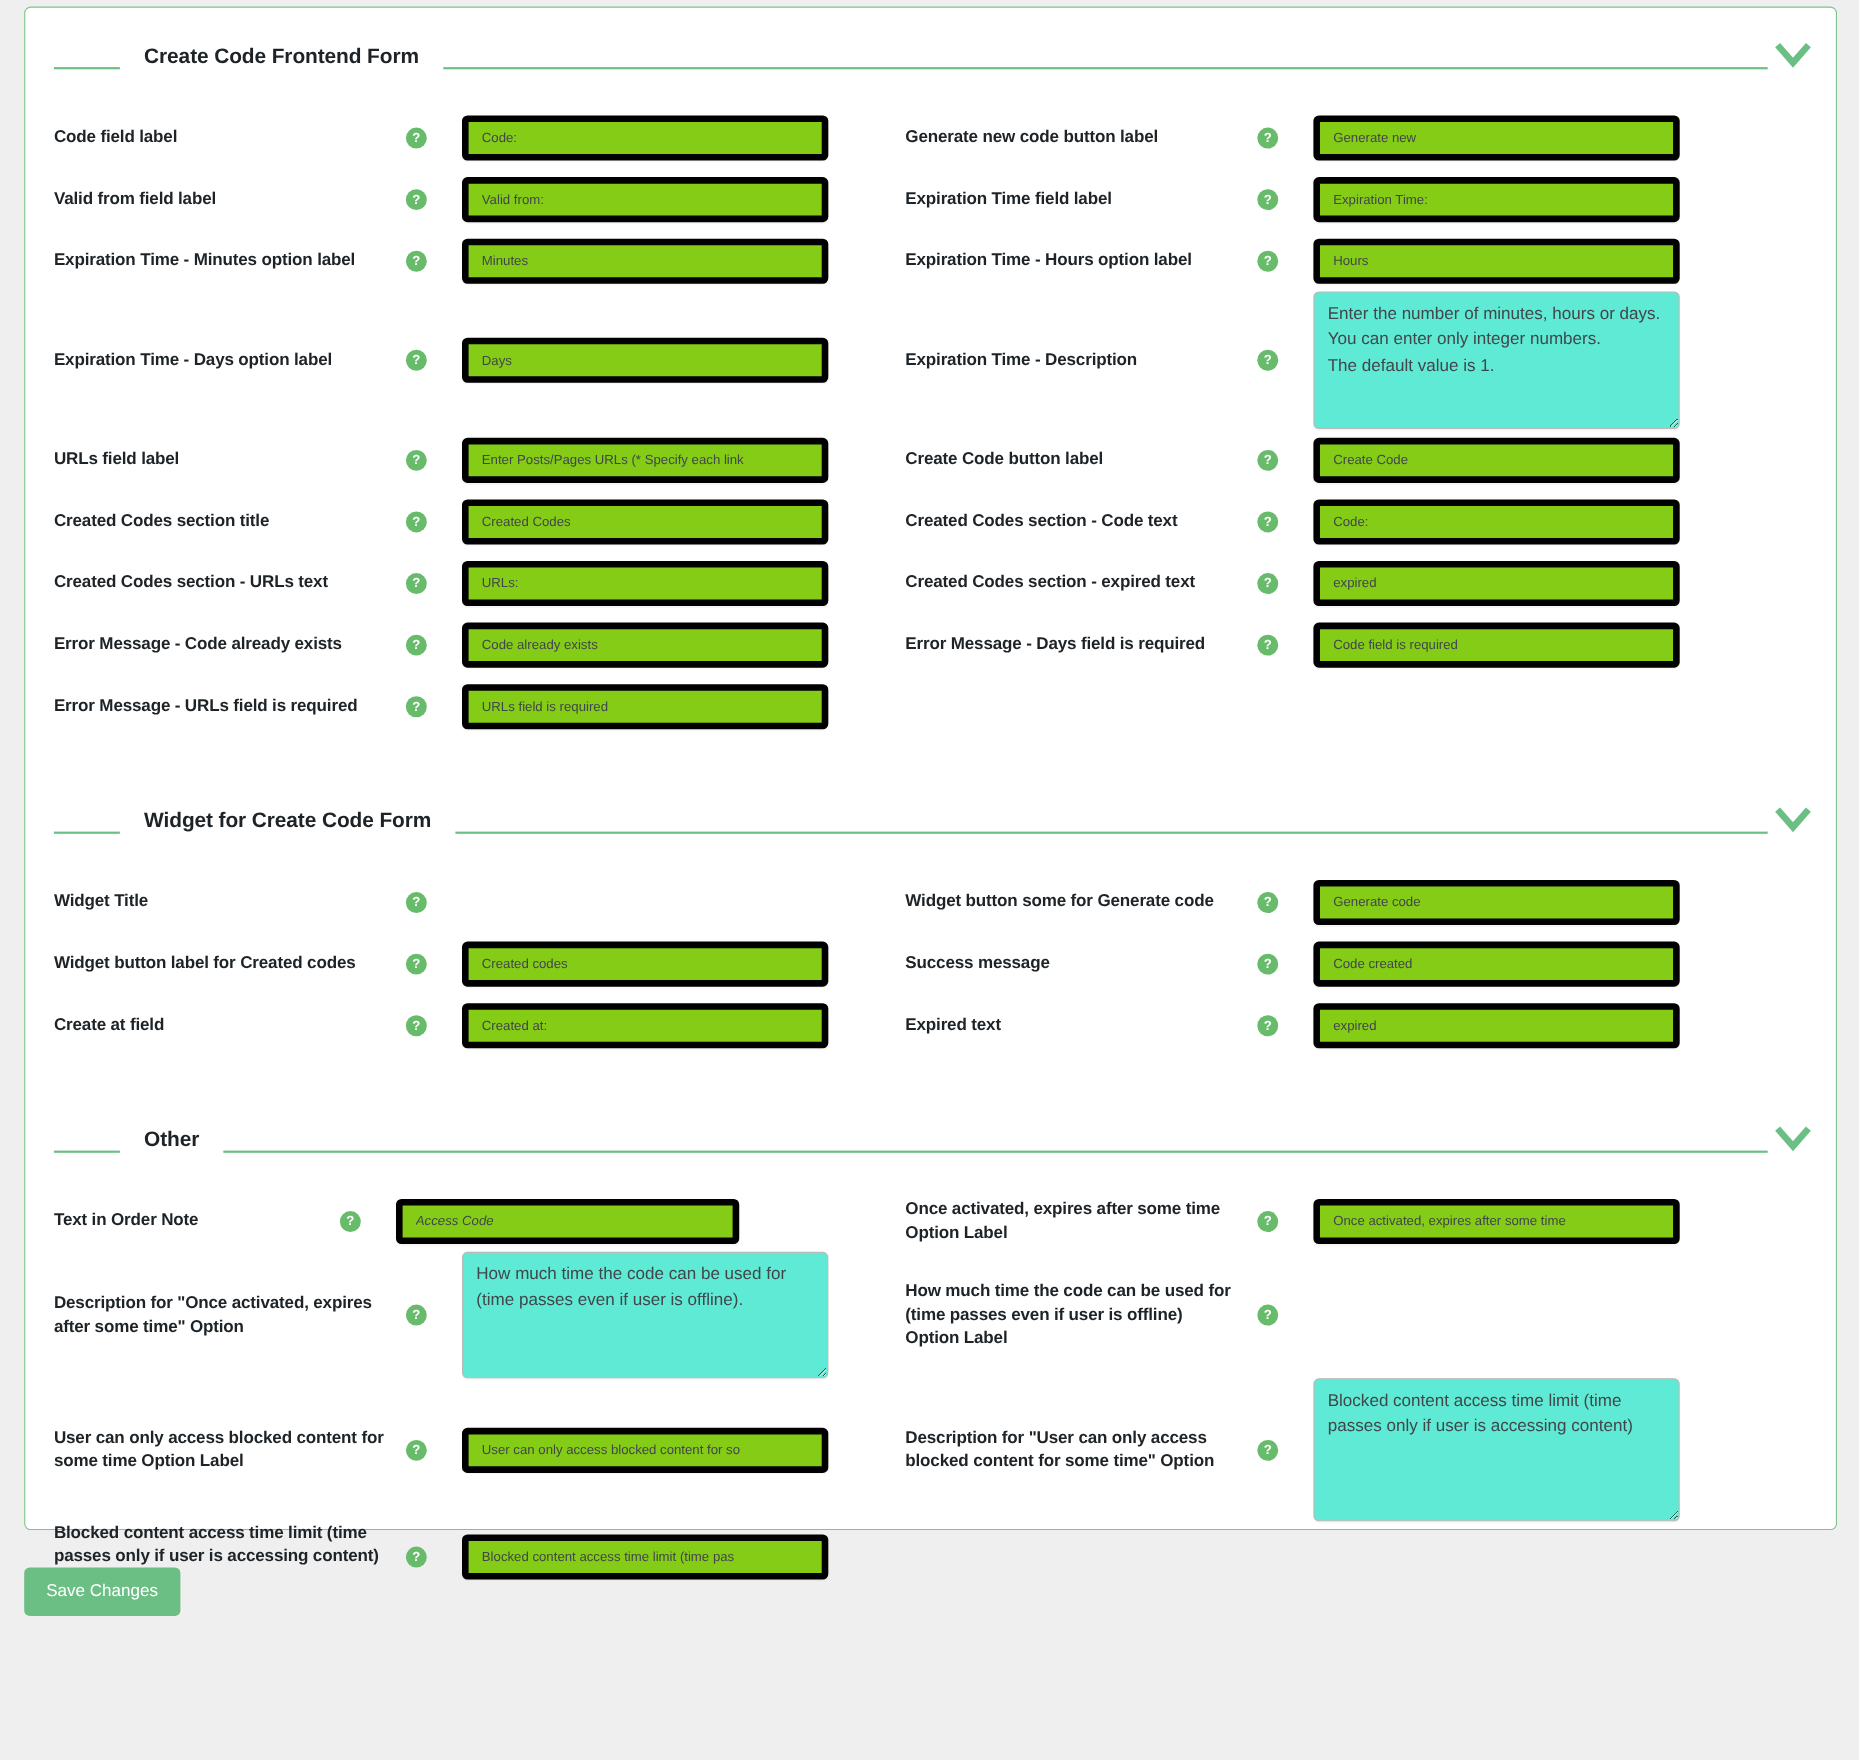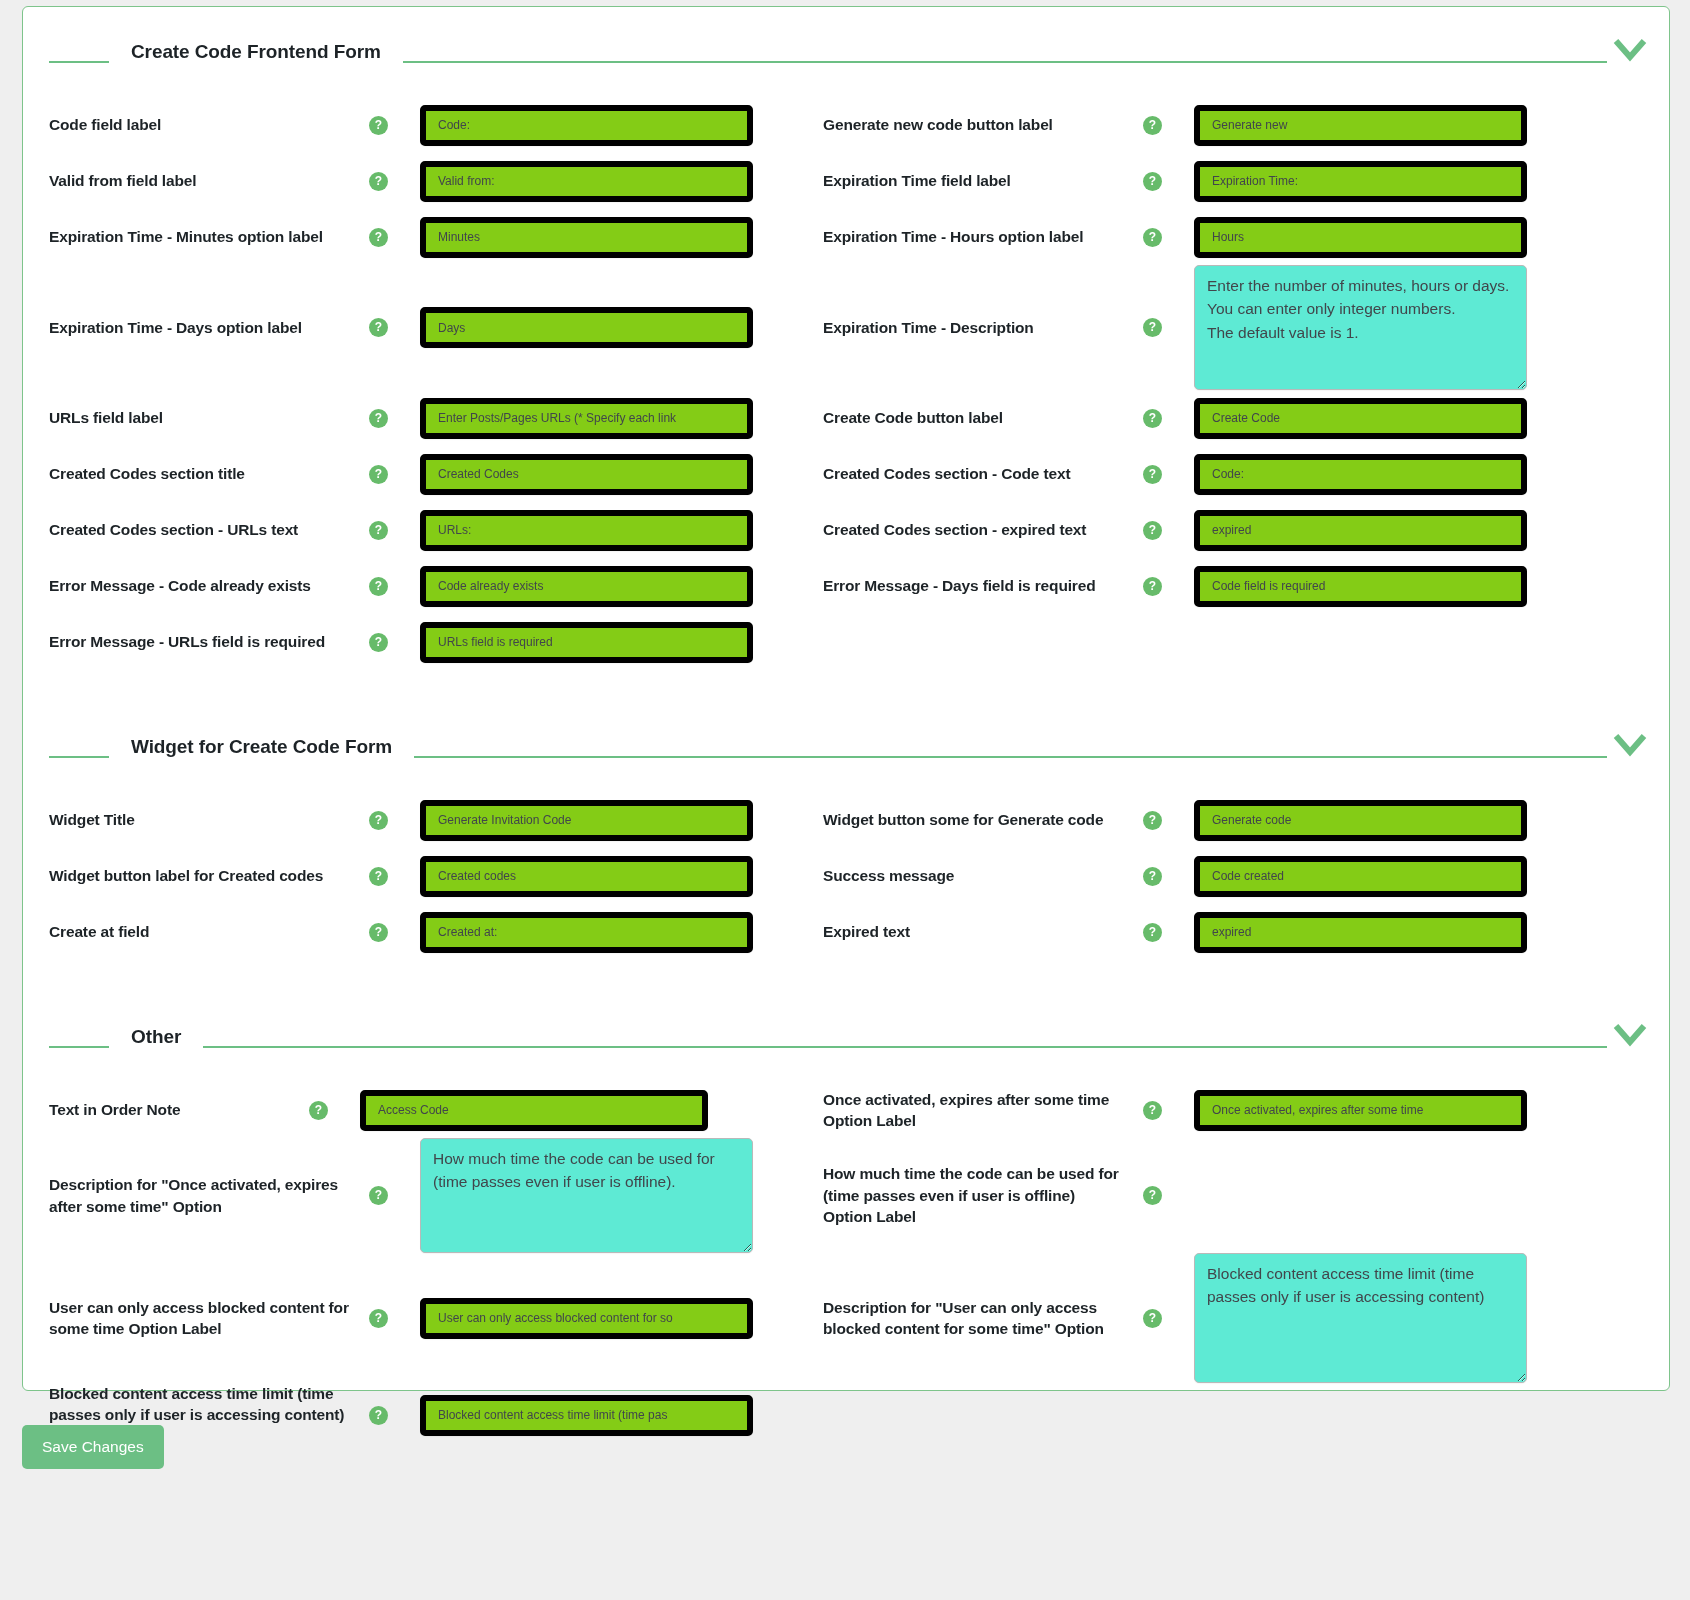--- a/index.html
+++ b/index.html
@@ -92,21 +92,21 @@
     border:6px solid #000000;
     border-radius:5px;
     background:#84cc16;
     padding:0 12px;
     font-family:"Liberation Sans", sans-serif;
     font-size:12px;
     color:#41464b;
     outline:none;
     box-shadow:0 1px 1px rgba(0,0,0,0.04);
   }
-  .inp.wide { width:348px; }
+  .inp.wide { width:312px;font-style:italic; }
   .ta {
     width:333px;
     border:1px solid #b9b9b9;
     border-radius:5px;
     background:#5eead4;
     padding:8px 12px;
     font-family:"Liberation Sans", sans-serif;
     font-size:15.5px;
     line-height:1.5;
     color:#41464b;
@@ -307,23 +307,20 @@
               <path d="M3 4 L17 20 L31 4" stroke="#6cbf84" stroke-width="6" fill="none" stroke-linecap="butt" stroke-linejoin="miter"></path>
             </svg>
           </div>
         </div>
         <div class="spacer-md"></div>
         <div class="rows">
           <div class="row">
             <div class="cell left">
               <div class="lbl">Widget Title</div>
               <div class="help">?</div>
-              <div class="fieldwrap">
-                <input type="text" class="inp" value="Generate Invitation Code" style="">
-              </div>
             </div>
             <div class="cell right">
               <div class="lbl">Widget button some for Generate code</div>
               <div class="help">?</div>
               <div class="fieldwrap">
                 <input type="text" class="inp" value="Generate code" style="">
               </div>
             </div>
           </div>
           <div class="row">

